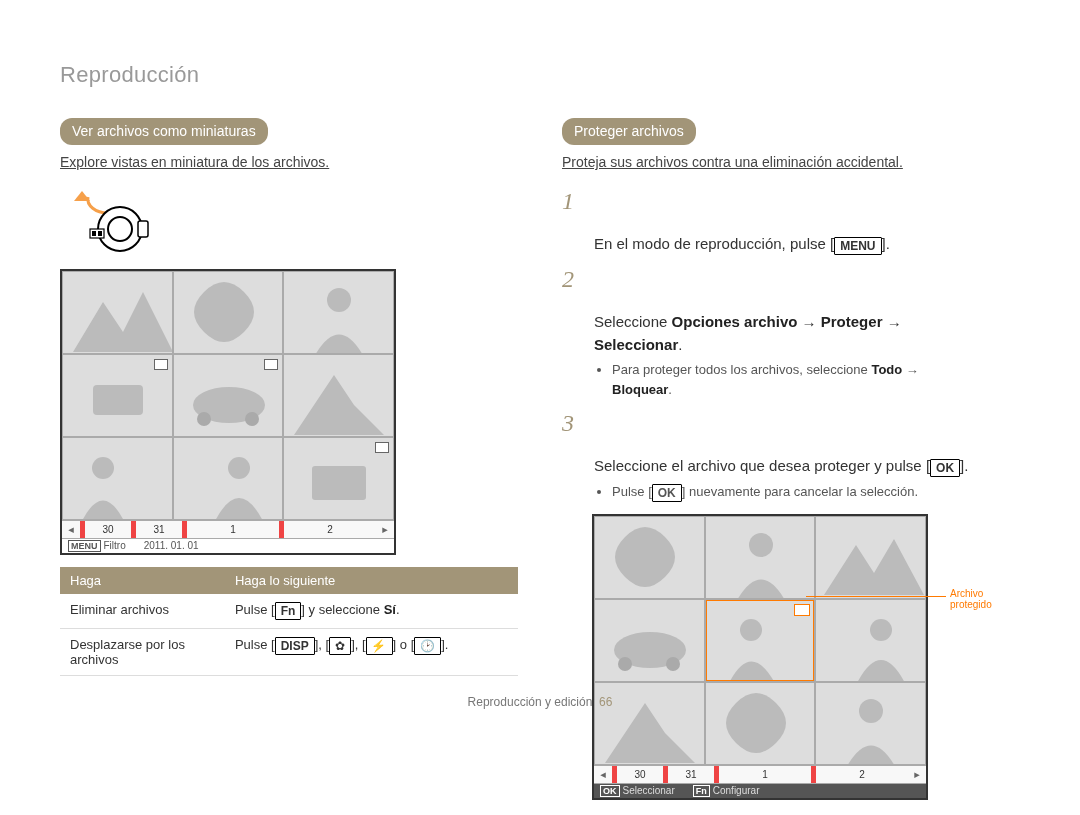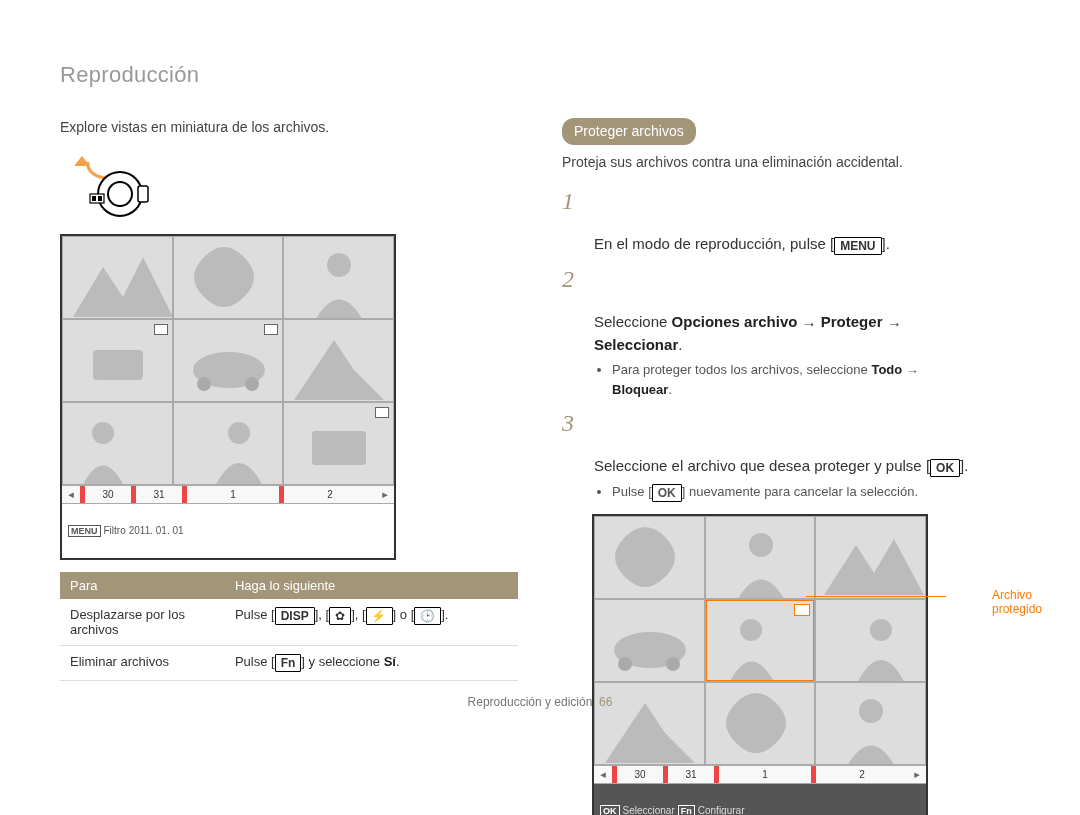--- a/index.html
+++ b/index.html
@@ -3,46 +3,46 @@
 <meta charset="utf-8">
 <style>
   * { box-sizing: border-box; margin: 0; padding: 0; }
   html, body { width: 1080px; height: 815px; background: #fff; font-family: Arial, Helvetica, sans-serif; color: #333; }
   .page { padding: 62px 60px 0 60px; position: relative; height: 733px; }
   .breadcrumb { font-size: 22px; font-weight: 300; color: #999; letter-spacing: .3px; margin-bottom: 30px; }
   .cols { display: flex; gap: 44px; }
   .col { flex: 1 1 50%; }
 
   .pill { display: inline-block; background: #a29578; color: #fff; font-size: 14px; padding: 5px 12px 6px; border-radius: 12px; margin-bottom: 8px; }
-  .lead { font-size: 14px; color: #444; margin-bottom: 16px; line-height: 1.4; }
+  .lead { font-size: 14px; color: #444; margin-bottom: 16px; line-height: 1.4; text-decoration: underline; }
 
   .zoom-row { display: flex; gap: 14px; align-items: flex-start; margin-bottom: 14px; }
   .zoom-ill { flex: 0 0 108px; height: 66px; }
   .zoom-text { font-size: 13px; color: #444; line-height: 1.5; }
   .bold { font-weight: 700; color: #222; }
   .boxkey { display:inline-block; border:1.5px solid #000; border-radius:1px; padding:0 5px; font-size:12px; font-weight:700; line-height:16px; vertical-align: -1px; background:#fff;}
   .boxkey.flower::before { content:"\273F"; font-weight:400; }
   .boxkey.flash::before { content:"\26A1"; font-weight:400; }
   .boxkey.timer::before { content:"\1F551"; font-weight:400; }
 
   
   .lcd { border: 2px solid #333; width: 336px; background: #fff; margin-bottom: 12px; }
   .grid { display: grid; grid-template-columns: repeat(3, 1fr); }
   .cell { border: 1px solid #aaa; background: #ddd; aspect-ratio: 4/3; position: relative; overflow: hidden; }
   .cell svg { position:absolute; inset:0; width:100%; height:100%; }
   .statusline { display:flex; align-items:center; font-size:11px; background:#f8f8f8; border-top:1px solid #aaa; }
   .statusline .arrow { width:18px; text-align:center; color:#666; }
   .statusline .seg { flex:1; text-align:center; padding:3px 0; border-left:5px solid #ef4444; font-size:10px; }
   .statusline .seg:first-of-type { border-left:none; }
-  .lcd .bottombar { display:flex; font-size:10px; padding:21px 6px; gap:3px; color:#555; border-top:1px solid #aaa; }
+  .lcd .bottombar { display:flex; font-size:10px; padding:1px 6px; gap:18px; color:#555; border-top:1px solid #aaa; }
   .tag { display:inline-block; font-size:9px; font-weight:700; border:1px solid #555; padding:0 2px; margin-right:3px; line-height:10px; }
 
   .sel { position:absolute; inset:-1px; border:2px solid #ff7a00; pointer-events:none; }
   .sel-ind { position:absolute; right:4px; top:4px; width:16px; height:12px; background:#fff; border:1px solid #ff7a00; pointer-events:none;}
-  .callout { position:absolute; font-size:12px; color:#ff7a00;margin-left:42px; }
+  .callout { position:absolute; font-size:10px; color:#ff7a00; }
 
   
   table.ref { width: 100%; border-collapse: collapse; font-size: 13px; }
   table.ref th { background:#a29578; color:#fff; text-align:left; font-weight:400; padding:6px 10px; }
   table.ref td { padding:8px 10px; border-bottom:1px solid #ddd; vertical-align: top; }
   table.ref td:first-child { width:36%; }
 
   
   .step { display:flex; gap:12px; margin-bottom: 12px; }
   .stepnum { font-size: 24px; color:#a29578; font-style: italic; font-family: Georgia, 'Times New Roman', serif; line-height:1; width:20px; flex:0 0 20px; }
@@ -62,20 +62,21 @@
 </style>
 </head>
 <body>
 
 <div class="page">
   <div class="breadcrumb">Reproducción</div>
 
   <div class="cols">
 
     <div class="col">
+      <div class="pill">Ver archivos como miniaturas</div>
       <div class="lead">Explore vistas en miniatura de los archivos.</div>
 
       <div class="zoom-row">
         <div class="zoom-ill">
           <svg viewBox="0 0 108 66">
             <polygon points="22,2 30,12 14,12" fill="#f6a04a"></polygon>
             <path d="M28 8 A20 14 0 0 0 48 24" fill="none" stroke="#f6a04a" stroke-width="3"></path>
             <circle cx="60" cy="40" r="22" fill="#fff" stroke="#000" stroke-width="2"></circle>
             <circle cx="60" cy="40" r="12" fill="#fff" stroke="#000" stroke-width="2"></circle>
             <rect x="78" y="32" width="10" height="16" rx="2" fill="#fff" stroke="#000" stroke-width="1.5"></rect>
@@ -153,33 +154,33 @@
         </div>
         <div class="bottombar">
           <span><span class="tag">MENU</span><span>Filtro</span></span>
           <span>2011. 01. 01</span>
         </div>
       </div>
 
       <table class="ref">
         <tbody>
             <tr>
-          <th>Para</th>
+          <th>Haga</th>
           <th>Haga lo siguiente</th>
+        </tr>
+        <tr>
+          <td>Eliminar archivos</td>
+          <td>
+            <span>Pulse [</span><span class="boxkey">Fn</span><span>] y seleccione </span><span class="bold">Sí</span><span>.</span>
+          </td>
         </tr>
         <tr>
           <td>Desplazarse por los archivos</td>
           <td>
             <span>Pulse [</span><span class="boxkey">DISP</span><span>], [</span><span class="boxkey flower"></span><span>], [</span><span class="boxkey flash"></span><span>] o [</span><span class="boxkey timer"></span><span>].</span>
-          </td>
-        </tr>
-        <tr>
-          <td>Eliminar archivos</td>
-          <td>
-            <span>Pulse [</span><span class="boxkey">Fn</span><span>] y seleccione </span><span class="bold">Sí</span><span>.</span>
           </td>
         </tr>
       </tbody>
         </table>
     </div>
 
     <div class="col">
       <div class="pill">Proteger archivos</div>
       <div class="lead">Proteja sus archivos contra una eliminación accidental.</div>
 

